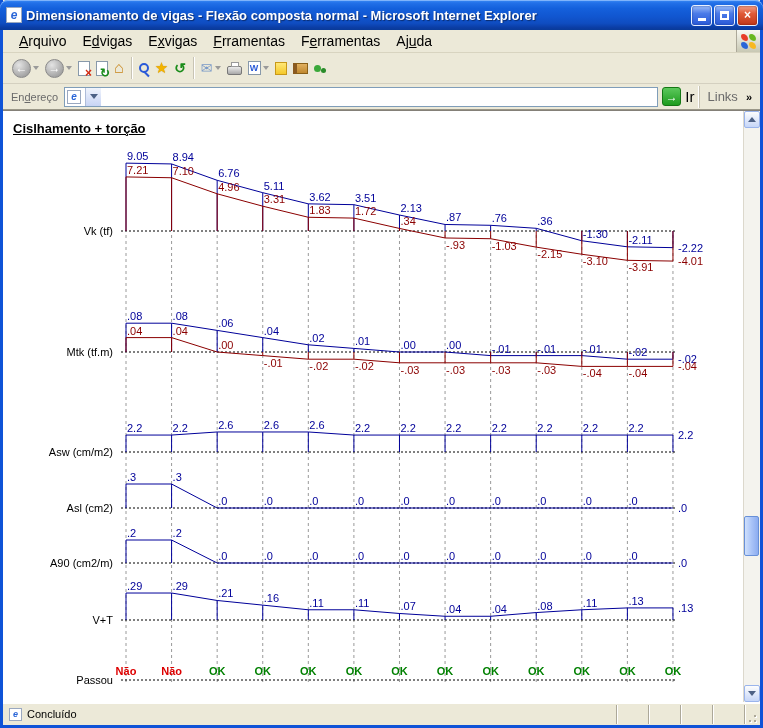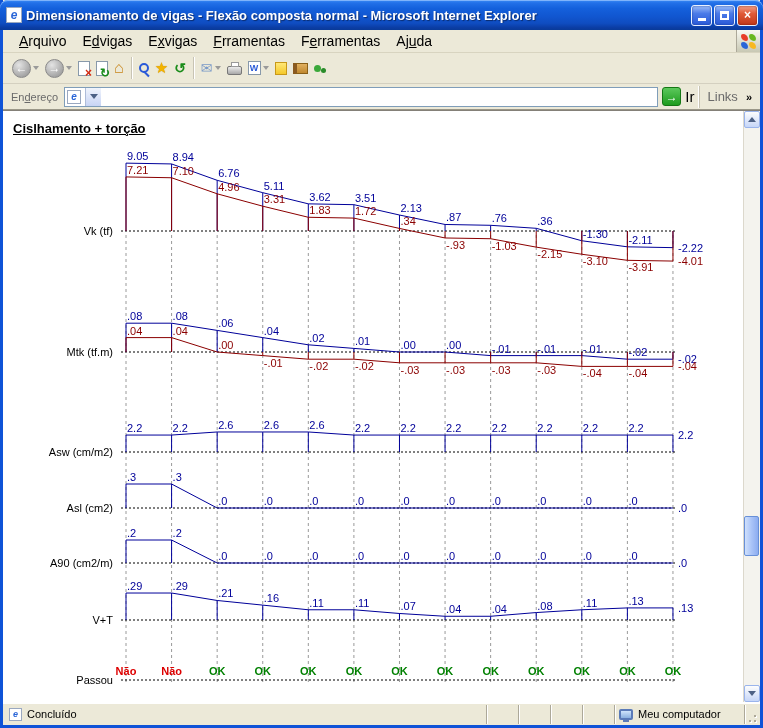--- a/index.html
+++ b/index.html
@@ -491,26 +491,20 @@
 
   <div class="statusbar">
     <div class="pane pane-main">
       <span class="status-ie-icon">e</span>
       <span class="status-text">Concluído</span>
     </div>
     <div class="pane pane-empty"></div>
     <div class="pane pane-empty"></div>
     <div class="pane pane-empty"></div>
     <div class="pane pane-empty"></div>
-    <div class="pane pane-zone">
-      <span class="pc-icon">
-          <i></i>
-        </span>
-      <span class="status-text">Meu computador</span>
-    </div>
     <div class="grip">
       <i style="right:2px;bottom:2px"></i>
       <i style="right:2px;bottom:7px"></i>
       <i style="right:7px;bottom:2px"></i>
     </div>
   </div>
 
 </div>
 
 </body></html>

